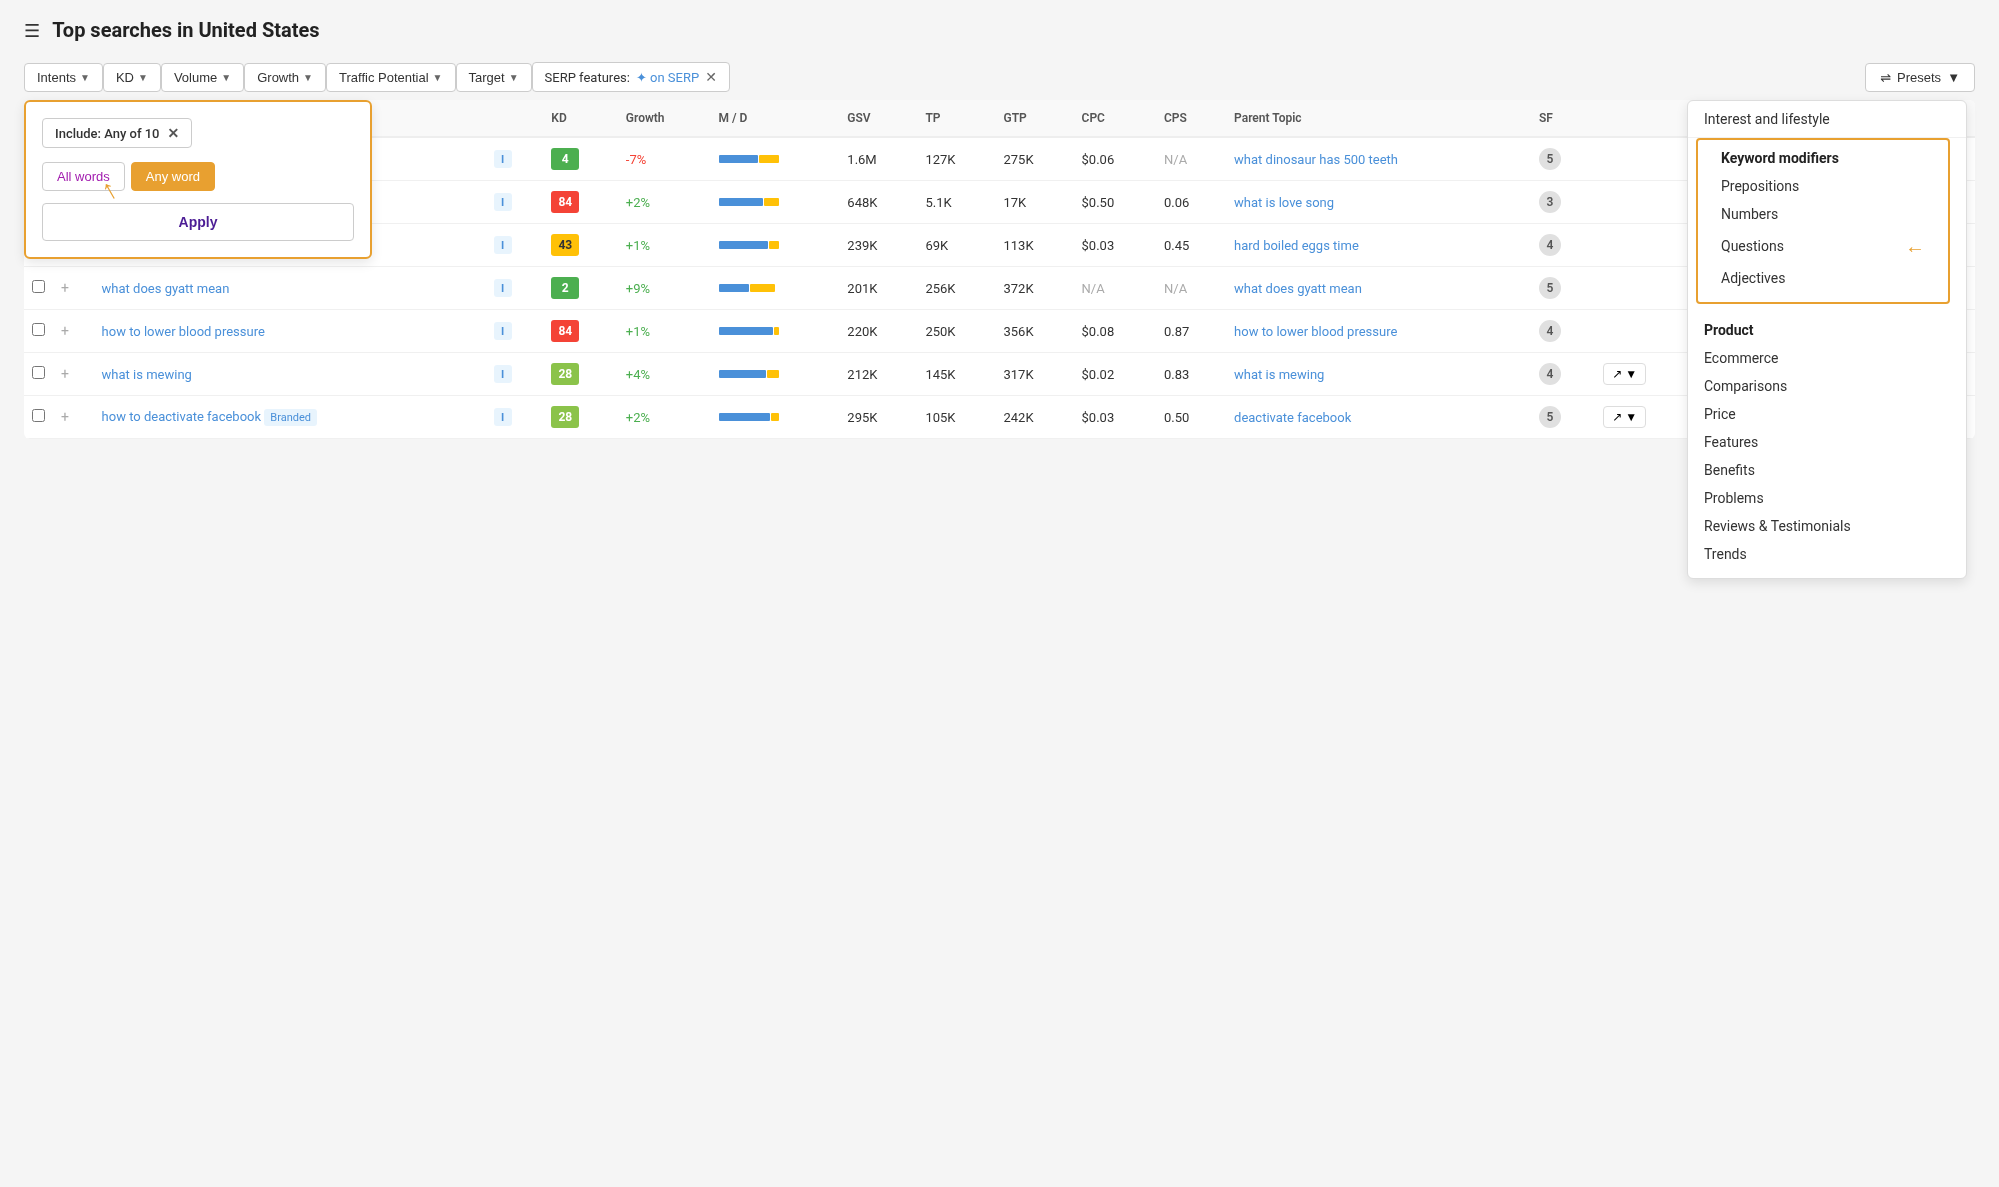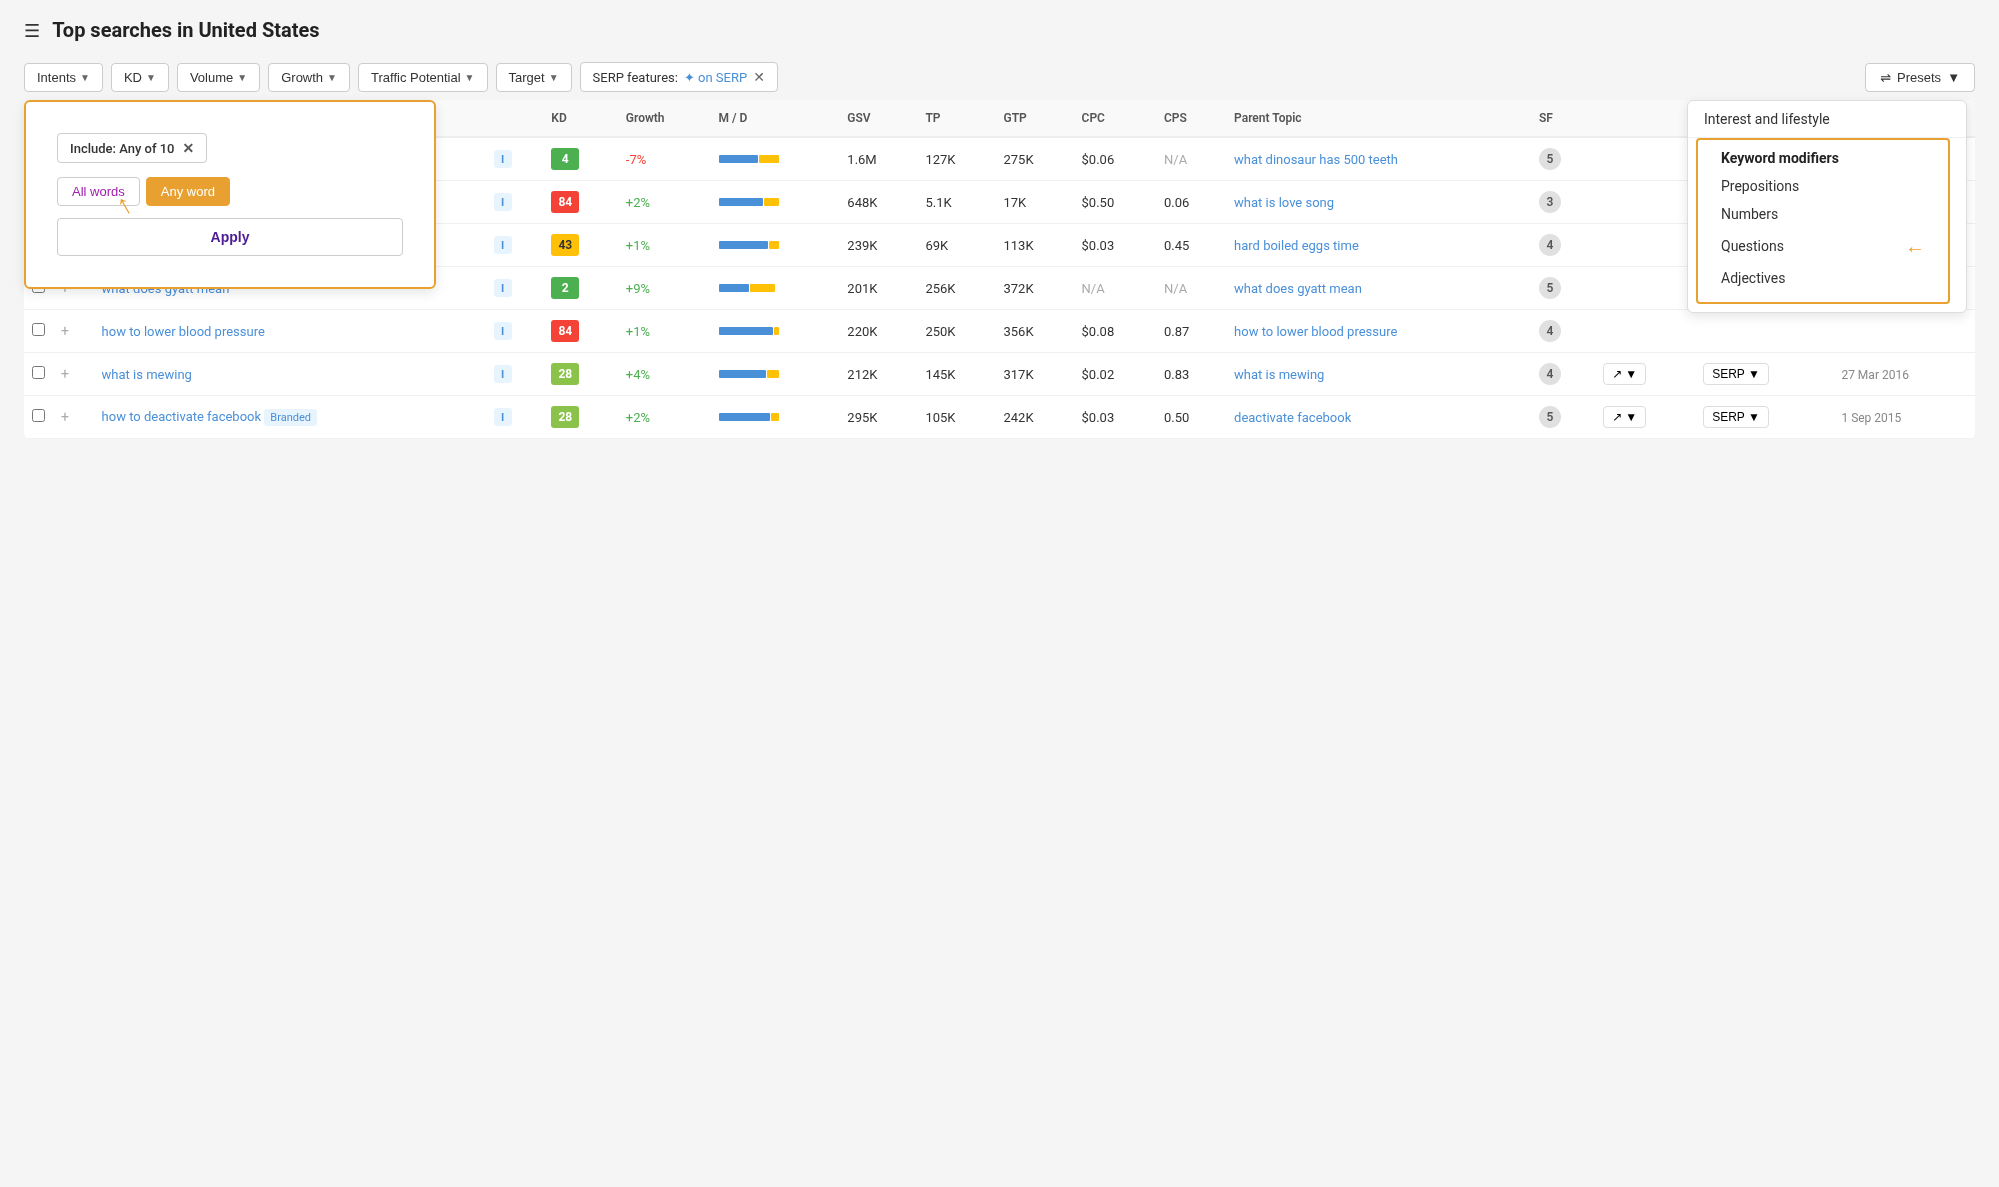--- a/index.html
+++ b/index.html
@@ -27,21 +27,21 @@
       color: #333;
     }
     .page-title {
       font-size: 20px;
       font-weight: 700;
       color: #222;
     }
     .toolbar {
       display: flex;
       align-items: center;
-      gap: 8px;
+      gap: 0;
       padding: 8px 24px;
       background: #f5f5f5;
       flex-wrap: wrap;
     }
     .filter-btn {
       display: flex;
       align-items: center;
       gap: 4px;
       padding: 6px 12px;
       border: 1px solid #ccc;
@@ -91,25 +91,25 @@
     .main-content {
       display: flex;
       position: relative;
       padding: 0 24px;
     }
     
     .filter-dropdown {
       position: absolute;
       top: 0;
       left: 24px;
-      width: 412px;
+      width: 348px;
       background: #fff;
       border: 2px solid #e8a030;
       border-radius: 6px;
-      padding: 31px;
+      padding: 16px;
       z-index: 100;
       box-shadow: 0 4px 12px rgba(0,0,0,0.1);
     }
     .include-row {
       display: flex;
       align-items: center;
       gap: 8px;
       margin-bottom: 14px;
     }
     .include-badge {
@@ -658,16 +658,27 @@
       <div class="keyword-modifiers-section">
         <div class="dropdown-section-title">Keyword modifiers</div>
         <div class="dropdown-item">Prepositions</div>
         <div class="dropdown-item">Numbers</div>
         <div class="dropdown-item" style="display:flex; align-items:center; justify-content:space-between;">
           <span>Questions</span>
           <span style="color:#e8a030; font-size: 20px; margin-left: 8px;">←</span>
         </div>
         <div class="dropdown-item">Adjectives</div>
       </div>
+      <div class="dropdown-section">
+        <div class="dropdown-section-title">Product</div>
+        <div class="dropdown-item">Ecommerce</div>
+        <div class="dropdown-item">Comparisons</div>
+        <div class="dropdown-item">Price</div>
+        <div class="dropdown-item">Features</div>
+        <div class="dropdown-item">Benefits</div>
+        <div class="dropdown-item">Problems</div>
+        <div class="dropdown-item">Reviews &amp; Testimonials</div>
+        <div class="dropdown-item">Trends</div>
+      </div>
     </div>
 
   </div>
 </div>
 
 </body></html>

